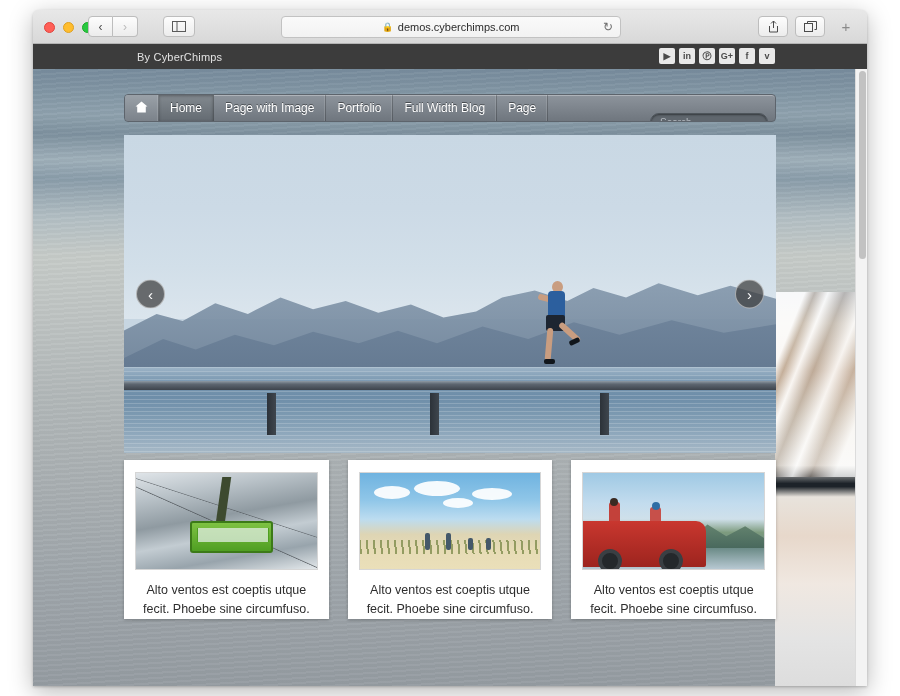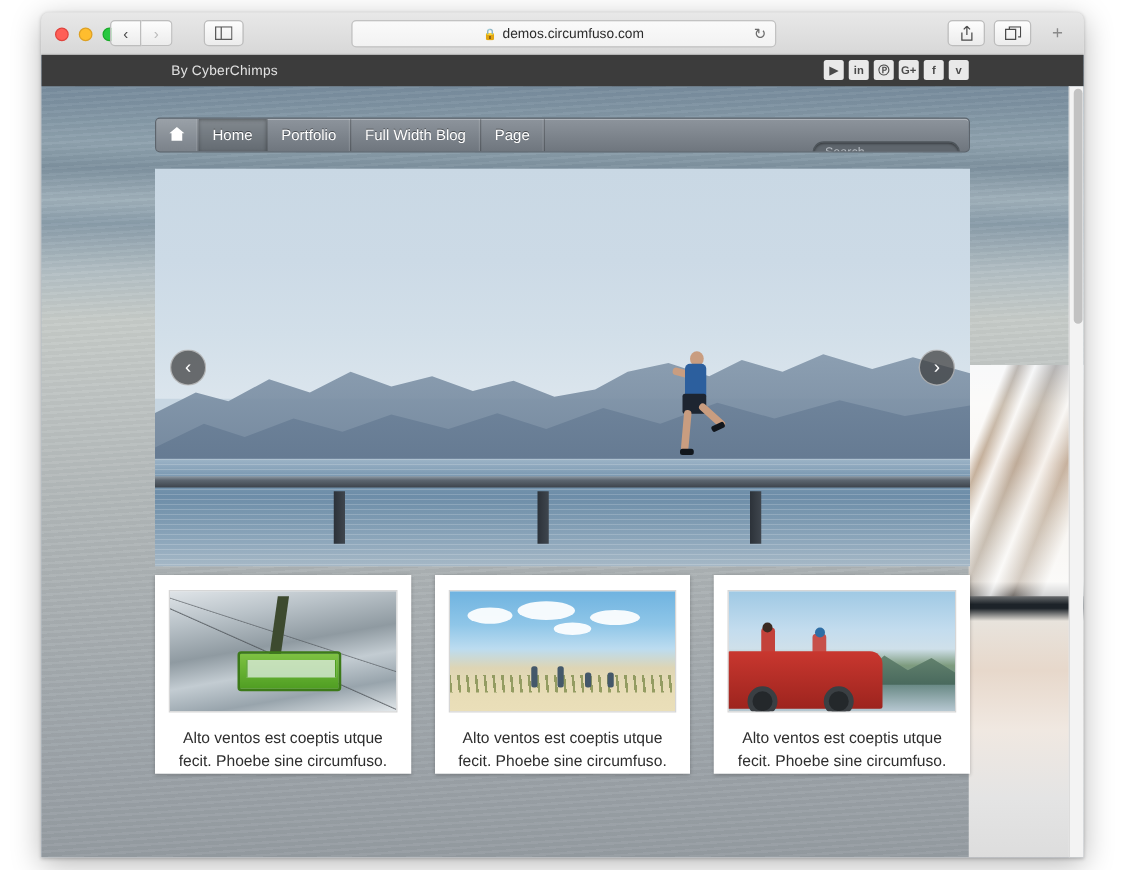--- a/index.html
+++ b/index.html
@@ -411,21 +411,21 @@
 
     <div class="sidebtn">
       <svg width="14" height="11" viewBox="0 0 14 11">
         <rect x="0.5" y="0.5" width="13" height="10" fill="none" stroke="#5a5a5a"></rect>
         <line x1="5" y1="0.5" x2="5" y2="10.5" stroke="#5a5a5a"></line>
       </svg>
     </div>
 
     <div class="urlbar">
       <span class="lock">🔒</span>
-      <span>demos.circumfuso.com</span>
+      <span>demos.cyberchimps.com</span>
       <span class="reload">↻</span>
     </div>
 
     <div class="rightbtns">
       <div class="rbtn">
         <svg width="11" height="13" viewBox="0 0 11 13">
           <path d="M5.5 1 L5.5 8 M5.5 1 L3 3.5 M5.5 1 L8 3.5" stroke="#4a4a4a" fill="none"></path>
           <path d="M1.5 6 L1.5 12 L9.5 12 L9.5 6" stroke="#4a4a4a" fill="none"></path>
         </svg>
       </div>
@@ -476,20 +476,21 @@
 
       <div class="navbar">
         <div class="nav-item home-ico">
           <span>
             <svg width="13" height="12" viewBox="0 0 13 12">
               <path d="M6.5 0.5 L12.5 5.5 L10.8 5.5 L10.8 11.5 L2.2 11.5 L2.2 5.5 L0.5 5.5 Z" fill="#ffffff"></path>
             </svg>
           </span>
         </div>
         <div class="nav-item active">Home</div>
+        <div class="nav-item">Page with Image</div>
         <div class="nav-item">Portfolio</div>
         <div class="nav-item">Full Width Blog</div>
         <div class="nav-item">Page</div>
         <div class="nav-spacer"></div>
         <div class="search-wrap">
           <div class="search-box">
             <span>Search</span>
           </div>
         </div>
       </div>

